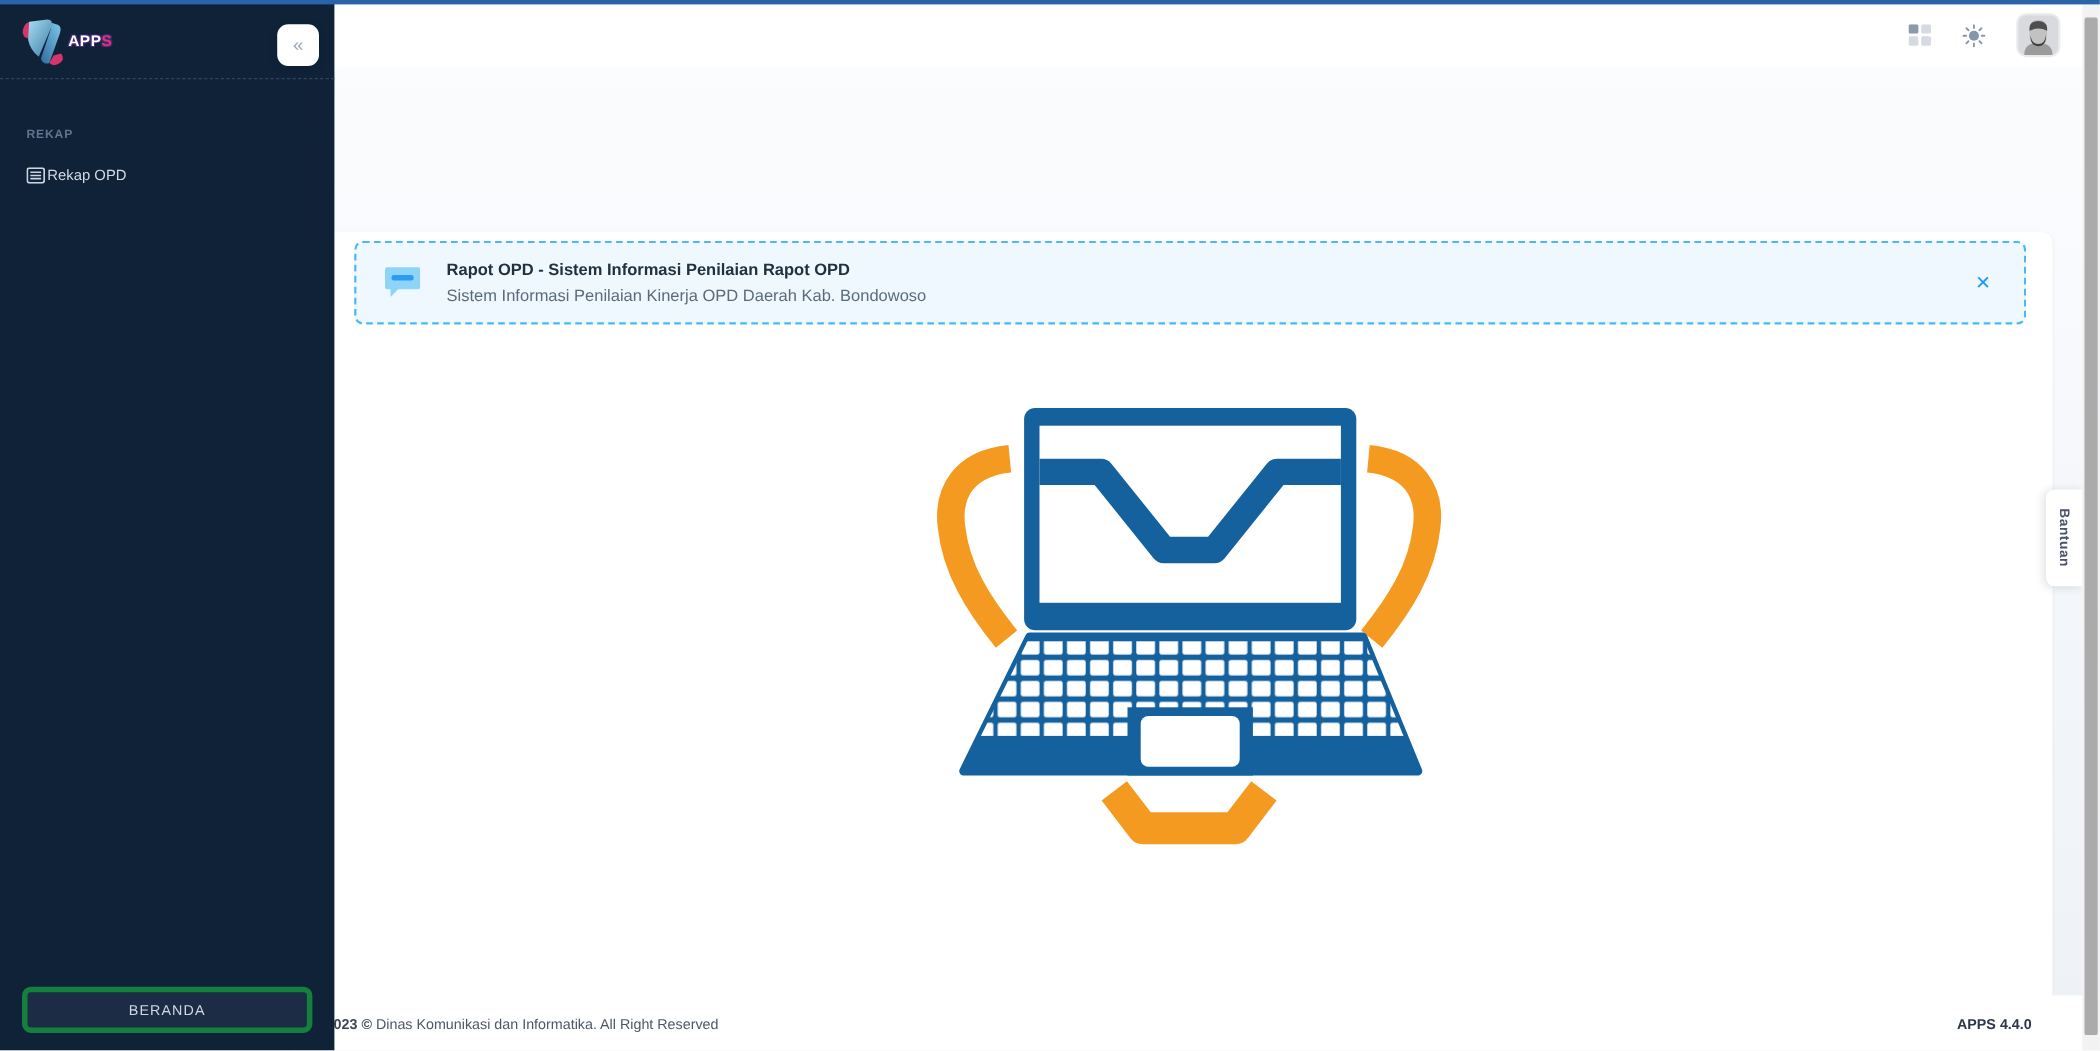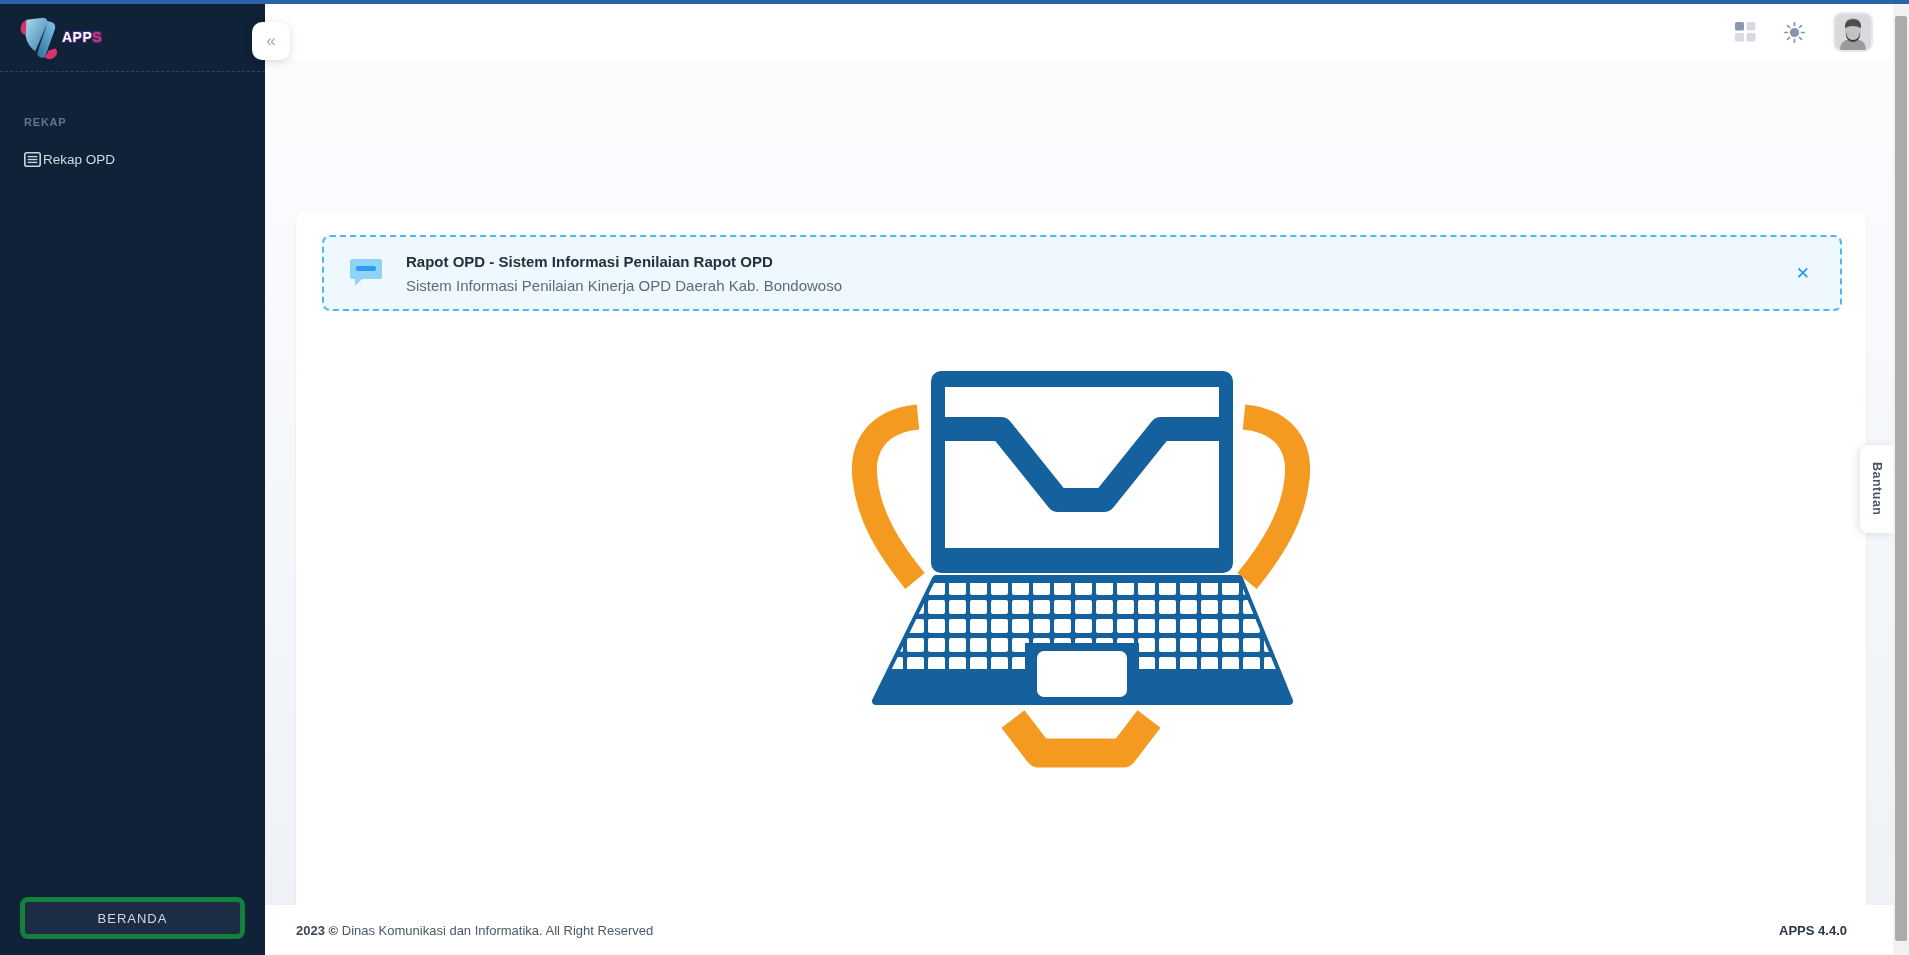--- a/index.html
+++ b/index.html
@@ -3,21 +3,21 @@
 <meta charset="utf-8">
 <style>
   * { margin:0; padding:0; box-sizing:border-box; }
   html,body { width:1909px; height:955px; overflow:hidden; }
   body { font-family:"Liberation Sans", sans-serif; background:#eef2f7; position:relative; }
 
   
   .topline { position:absolute; top:0; left:0; width:1909px; height:4px; background:#2a63a9; z-index:60; }
 
   
-  .sidebar { position:absolute; left:0; top:0; width:265px; height:955px; background:#0f2238; z-index:30; display:flex; flex-direction:column; }
+  .sidebar { position:absolute; left:0; top:0; width:304px; height:955px; background:#0f2238; z-index:30; display:flex; flex-direction:column; }
   .logo-block { height:72px; display:flex; align-items:center; padding:10px 14px 6px 14px; border-bottom:1px dashed #33435c; }
   .logo-mark { width:54px; height:54px; flex:0 0 auto; }
   .brand-text { font-size:14px; font-weight:bold; letter-spacing:.5px; margin-left:-6px; margin-top:-2px;
                 color:#ffffff; text-shadow:-1px -1px 0 #472a7a, 1px -1px 0 #472a7a, -1px 1px 0 #472a7a, 1px 1px 0 #472a7a; }
   .brand-text .accent { color:#e0356f; }
   .section-label { padding:44px 24px 14px 24px; font-size:11px; font-weight:bold; letter-spacing:.8px; color:#62748e; }
   .menu-item { display:flex; align-items:center; gap:2px; padding:10px 24px; color:#d3dae4; font-size:13.5px; cursor:pointer; }
   .menu-icon { width:17px; height:15px; display:inline-block; }
   .sidebar-spacer { flex:1; }
   .home-btn { margin:0 20px 16px 20px; height:42px; background:#1c2c45; border:5px solid #15803d; border-radius:8px;
@@ -34,21 +34,21 @@
   .icon-btn { background:none; border:none; cursor:pointer; display:flex; align-items:center; justify-content:center; padding:0; }
   .avatar-btn { width:40px; height:40px; border-radius:9px; overflow:hidden; border:2px solid #e8eaee; background:#d8dadd; padding:0; cursor:pointer; }
 
   .content { position:relative; height:845px; background:linear-gradient(180deg,#fbfcfe 0%, #eef2f7 100%); }
   .page-head { padding:26px 0 0 31px; }
   .page-title { font-size:20px; font-weight:bold; color:#27303f; }
   .breadcrumb { margin-top:7px; font-size:12.5px; color:#9aa6b5; }
 
   .card { position:absolute; left:31px; top:151px; width:1570px; height:720px; background:#ffffff; border-radius:10px;
           box-shadow:0 1px 3px rgba(15,23,42,.06); }
-  .alert { position:absolute; left:26px; top:24px; width:1520px; height:76px; background:#eef8fe;
+  .alert { position:absolute; left:26px; top:8px; width:1520px; height:76px; background:#eef8fe;
            border:2px dashed #49b8f5; border-radius:8px; display:flex; align-items:center; padding:0 26px; }
   .alert-icon { width:32px; height:30px; flex:0 0 auto; margin-right:24px; }
   .alert-texts { flex:1; }
   .alert-title { font-size:15px; font-weight:bold; color:#21313f; }
   .alert-sub { margin-top:7px; font-size:15px; color:#5b6b7c; }
   .alert-close { background:none; border:none; color:#1e9bf0; font-size:17px; cursor:pointer; line-height:1; padding:4px; font-family:"Liberation Sans", sans-serif; }
 
   .hero { position:absolute; left:0; top:120px; width:1570px; height:480px; display:flex; align-items:center; justify-content:center; }
 
   .footer { position:absolute; left:0; bottom:0; width:1644px; height:50px; background:#ffffff; display:flex; align-items:center; }

